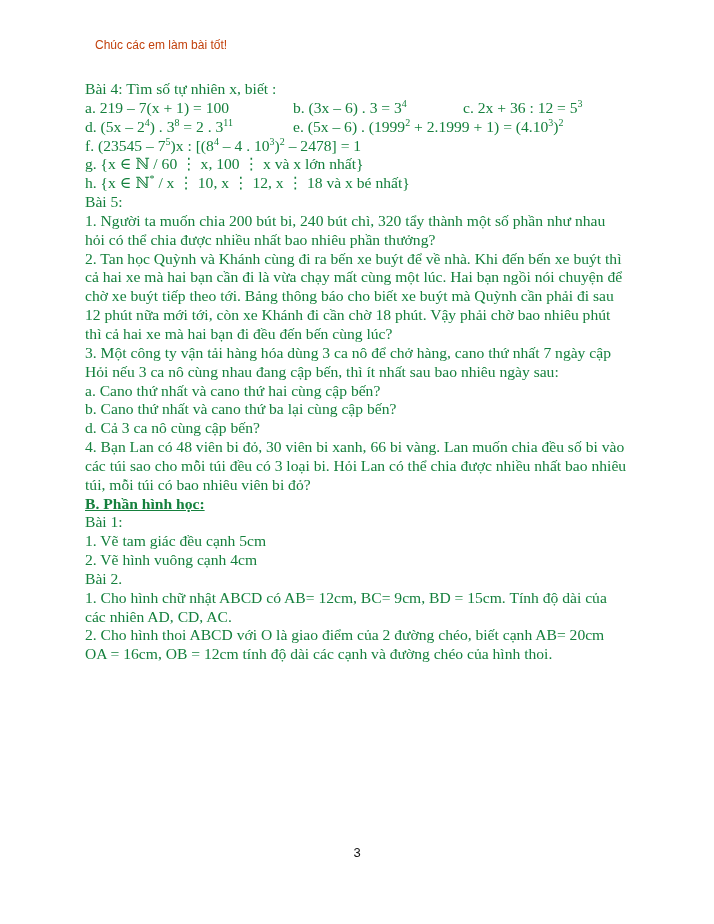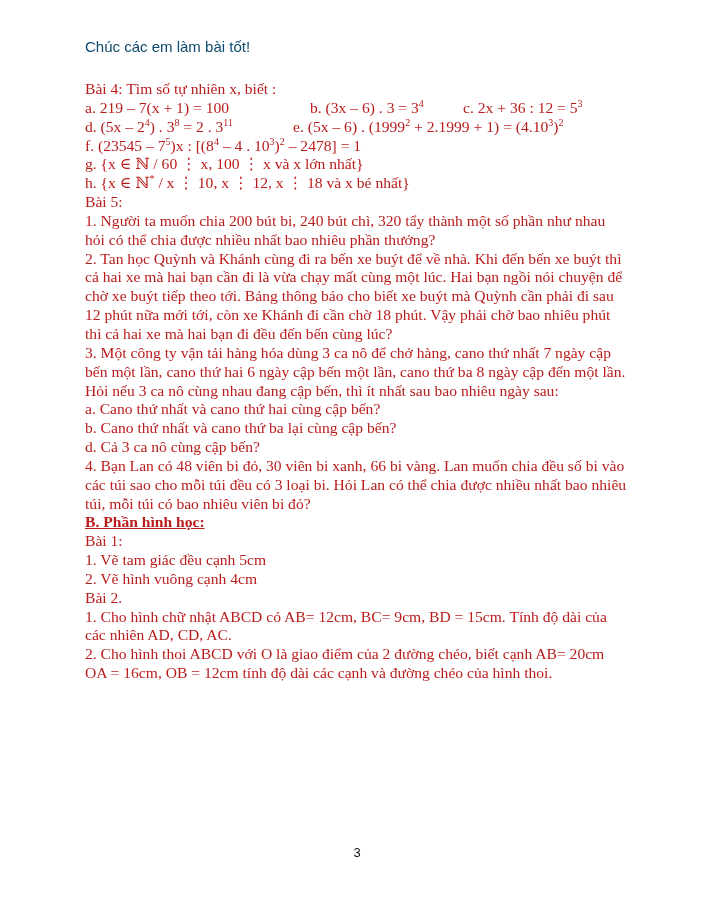--- a/index.html
+++ b/index.html
@@ -9,29 +9,29 @@
     position: relative;
     overflow: hidden;
   }
   .page {
     position: absolute; left: 0; top: 0;
     width: 714px; height: 924px;
     background: #ffffff;
     color: #000000;
   }
   .doc-header {
-    position: absolute; left: 85px; top: 38px;
+    position: absolute; left: 95px; top: 38px;
     font-family: "Liberation Sans", "DejaVu Sans", sans-serif;
-    font-size: 15px; color: #0c4a6e;
+    font-size: 12px; color: #c2410c;
     white-space: nowrap;
   }
   .doc-body {
     position: absolute; left: 85px; top: 80px; width: 575px;
     font-family: "Liberation Serif", "DejaVu Serif", serif;
-    font-size: 15.6px; color: #b91c1c;
+    font-size: 15.6px; color: #15803d;
   }
   .line {
     position: relative;
     height: 18.85px; line-height: 18.85px;
     white-space: nowrap;
   }
   .tab-chunk { position: absolute; top: 0; }
   .doc-body sup {
     font-size: 10px;
     line-height: 0;
@@ -49,35 +49,34 @@
   }
 </style>
 </head>
 <body>
 
 <div class="page">
   <div class="doc-header">Chúc các em làm bài tốt!</div>
 
   <div class="doc-body">
       <div class="line"><span>Bài 4: Tìm số tự nhiên x, biết :</span></div>
-      <div class="line"><span>a. 219 – 7(x + 1) = 100</span><span class="tab-chunk" style="left: 208px; margin-left: 17px;"><span>b. (3x – 6) . 3 = 3</span><sup>4</sup></span><span class="tab-chunk" style="left: 378px;"><span>c. 2x + 36 : 12 = 5</span><sup>3</sup></span></div>
+      <div class="line"><span>a. 219 – 7(x + 1) = 100</span><span class="tab-chunk" style="left: 208px;"><span>b. (3x – 6) . 3 = 3</span><sup>4</sup></span><span class="tab-chunk" style="left: 378px;"><span>c. 2x + 36 : 12 = 5</span><sup>3</sup></span></div>
       <div class="line"><span>d. (5x – 2</span><sup>4</sup><span>) . 3</span><sup>8</sup><span> = 2 . 3</span><sup>11</sup><span class="tab-chunk" style="left: 208px;"><span>e. (5x – 6) . (1999</span><sup>2</sup><span> + 2.1999 + 1) = (4.10</span><sup>3</sup><span>)</span><sup>2</sup></span></div>
       <div class="line"><span>f. (23545 – 7</span><sup>5</sup><span>)x : [(8</span><sup>4</sup><span> – 4 . 10</span><sup>3</sup><span>)</span><sup>2</sup><span> – 2478] = 1</span></div>
       <div class="line"><span>g. {x ∈ ℕ / 60 ⋮ x, 100 ⋮ x và x lớn nhất}</span></div>
       <div class="line"><span>h. {x ∈ ℕ</span><sup>*</sup><span> / x ⋮ 10, x ⋮ 12, x ⋮ 18 và x bé nhất}</span></div>
       <div class="line"><span>Bài 5:</span></div>
       <div class="line"><span>1. Người ta muốn chia 200 bút bi, 240 bút chì, 320 tẩy thành một số phần như nhau</span></div>
       <div class="line"><span>hỏi có thể chia được nhiều nhất bao nhiêu phần thưởng?</span></div>
       <div class="line"><span>2. Tan học Quỳnh và Khánh cùng đi ra bến xe buýt để về nhà. Khi đến bến xe buýt thì</span></div>
       <div class="line"><span>cả hai xe mà hai bạn cần đi là vừa chạy mất cùng một lúc. Hai bạn ngồi nói chuyện để</span></div>
       <div class="line"><span>chờ xe buýt tiếp theo tới. Bảng thông báo cho biết xe buýt mà Quỳnh cần phải đi sau</span></div>
       <div class="line"><span>12 phút nữa mới tới, còn xe Khánh đi cần chờ 18 phút. Vậy phải chờ bao nhiêu phút</span></div>
       <div class="line"><span>thì cả hai xe mà hai bạn đi đều đến bến cùng lúc?</span></div>
       <div class="line"><span>3. Một công ty vận tải hàng hóa dùng 3 ca nô để chở hàng, cano thứ nhất 7 ngày cập</span></div>
-      <div class="line"><span>bến một lần, cano thứ hai 6 ngày cập bến một lần, cano thứ ba 8 ngày cập đến một lần.</span></div>
       <div class="line"><span>Hỏi nếu 3 ca nô cùng nhau đang cập bến, thì ít nhất sau bao nhiêu ngày sau:</span></div>
       <div class="line"><span>a. Cano thứ nhất và cano thứ hai cùng cập bến?</span></div>
       <div class="line"><span>b. Cano thứ nhất và cano thứ ba lại cùng cập bến?</span></div>
       <div class="line"><span>d. Cả 3 ca nô cùng cập bến?</span></div>
       <div class="line"><span>4. Bạn Lan có 48 viên bi đỏ, 30 viên bi xanh, 66 bi vàng. Lan muốn chia đều số bi vào</span></div>
       <div class="line"><span>các túi sao cho mỗi túi đều có 3 loại bi. Hỏi Lan có thể chia được nhiều nhất bao nhiêu</span></div>
       <div class="line"><span>túi, mỗi túi có bao nhiêu viên bi đỏ?</span></div>
       <div class="line section-heading"><span>B. Phần hình học:</span></div>
       <div class="line"><span>Bài 1:</span></div>
       <div class="line"><span>1. Vẽ tam giác đều cạnh 5cm</span></div>

